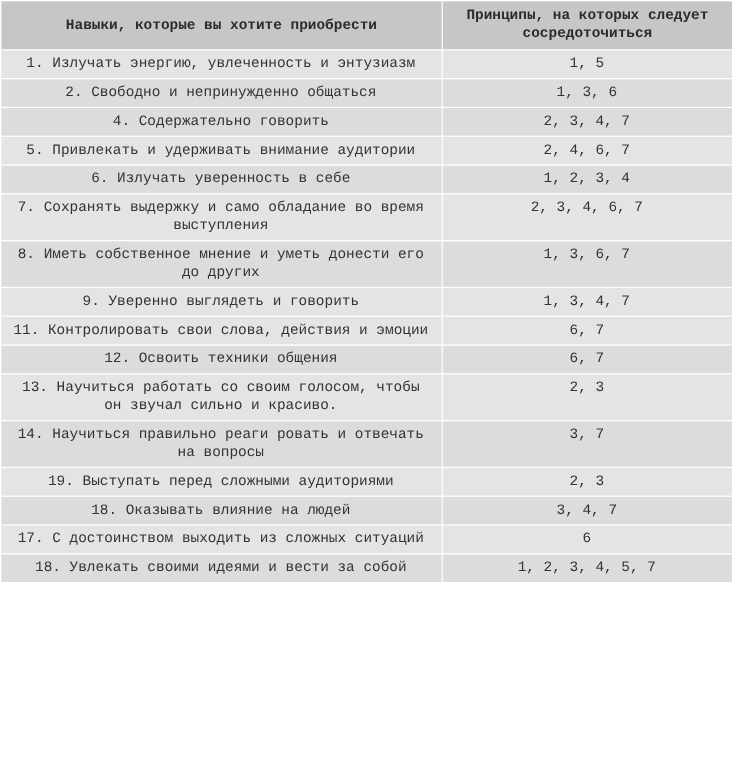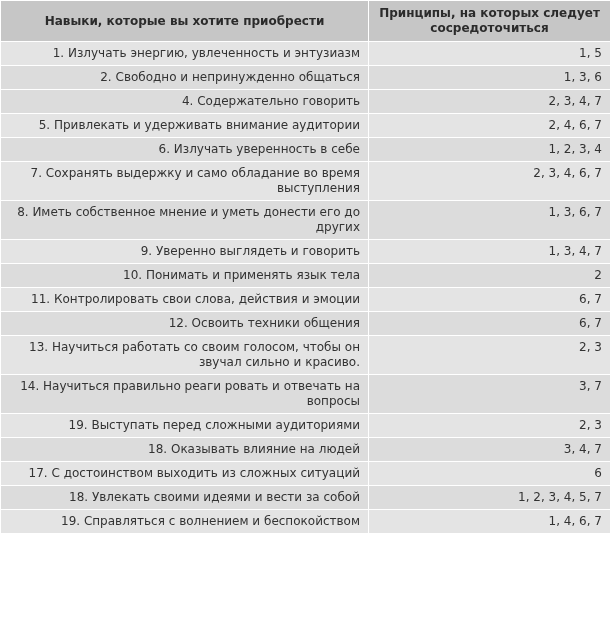--- a/index.html
+++ b/index.html
@@ -14,28 +14,29 @@
     width: 610px;
     background: #ffffff;
     font-family: "DejaVu Sans", "Liberation Sans", sans-serif;
     color: var(--text);
   }
   table.skills-table {
     width: 610px;
     border-collapse: collapse;
     table-layout: fixed;
     background: var(--grid);
+    font-family: Liberation Mono, monospace;
   }
   th, td {
     border: 1px solid var(--grid);
     padding: 4px 8px 4px 7px;
     font-size: 12px;
     line-height: 15px;
     vertical-align: top;
-    text-align: right;
+    text-align: center;
     word-wrap: break-word;
   }
   th {
     background: var(--header-bg);
     font-weight: bold;
     text-align: center;
     vertical-align: middle;
     color: #2b2b2b;
     padding: 5px 6px;
   }
@@ -84,24 +85,20 @@
         <td>2, 3, 4, 6, 7</td>
       </tr>
       <tr class="alt">
         <td>8. Иметь собственное мнение и уметь донести его до других</td>
         <td>1, 3, 6, 7</td>
       </tr>
       <tr>
         <td>9. Уверенно выглядеть и говорить</td>
         <td>1, 3, 4, 7</td>
       </tr>
-      <tr class="alt">
-        <td>10. Понимать и применять язык тела</td>
-        <td>2</td>
-      </tr>
       <tr>
         <td>11. Контролировать свои слова, действия и эмоции</td>
         <td>6, 7</td>
       </tr>
       <tr class="alt">
         <td>12. Освоить техники общения</td>
         <td>6, 7</td>
       </tr>
       <tr>
         <td>13. Научиться работать со своим голосом, чтобы он звучал сильно и красиво.</td>
@@ -120,18 +117,14 @@
         <td>3, 4, 7</td>
       </tr>
       <tr>
         <td>17. С достоинством выходить из сложных ситуаций</td>
         <td>6</td>
       </tr>
       <tr class="alt">
         <td>18. Увлекать своими идеями и вести за собой</td>
         <td>1, 2, 3, 4, 5, 7</td>
       </tr>
-      <tr>
-        <td>19. Справляться с волнением и беспокойством</td>
-        <td>1, 4, 6, 7</td>
-      </tr>
     </tbody>
 </table>
 
 </body></html>

